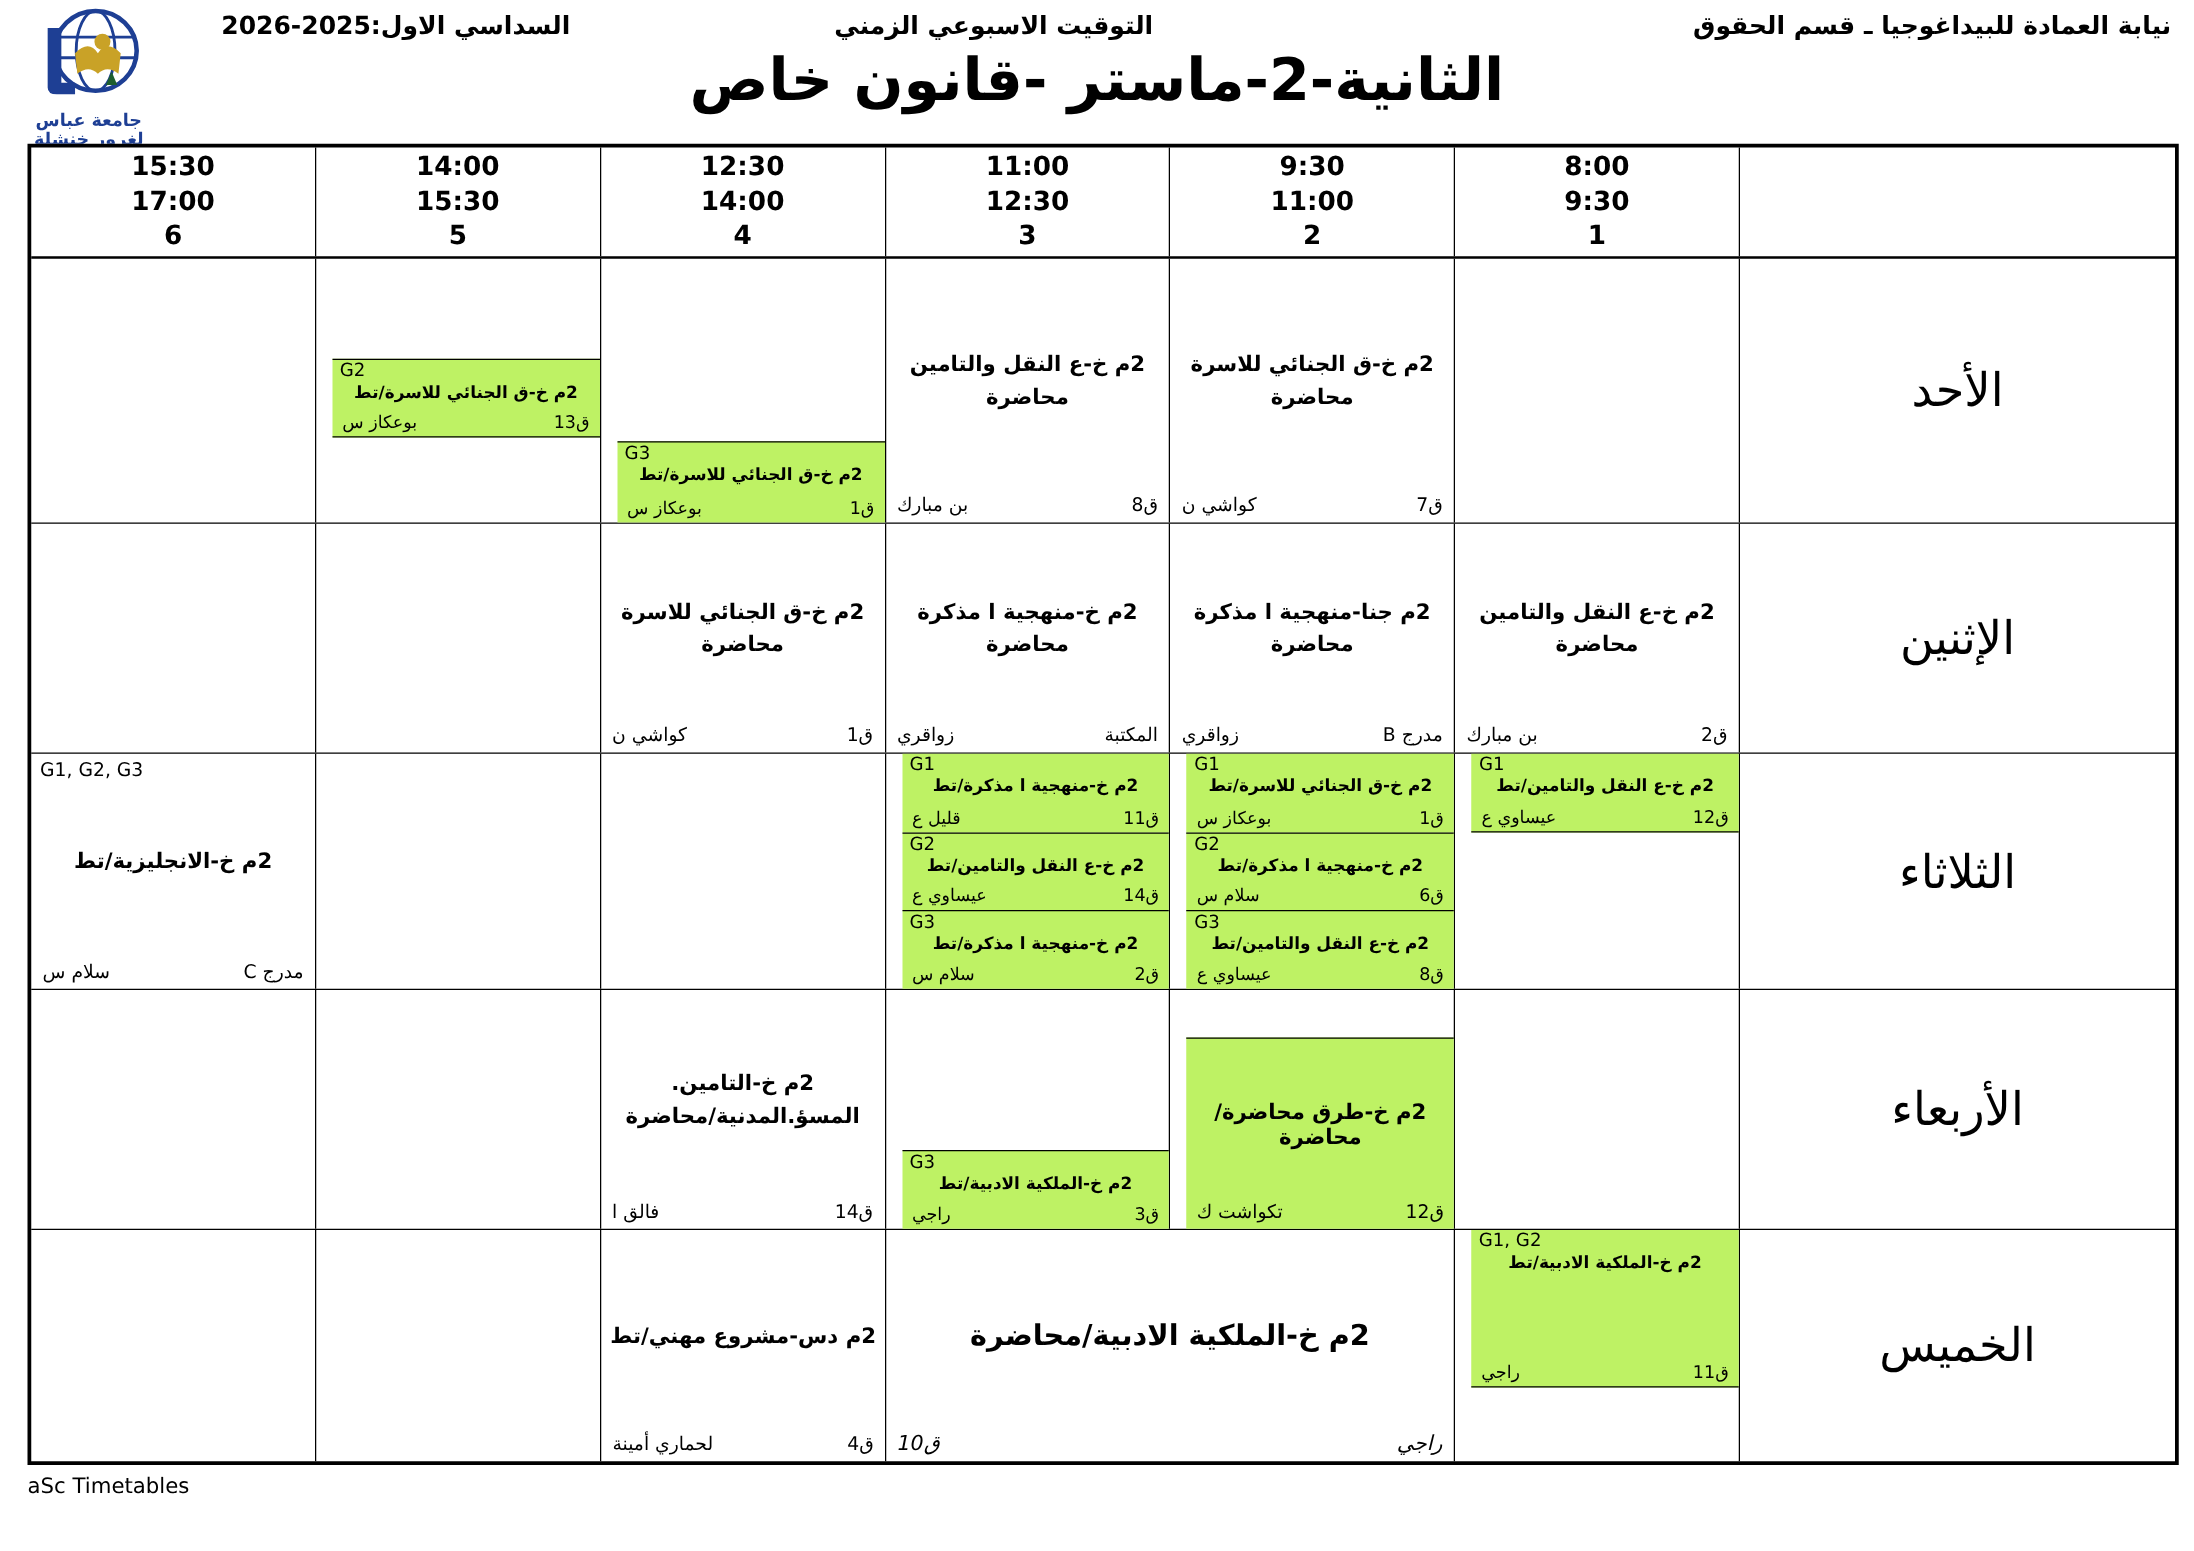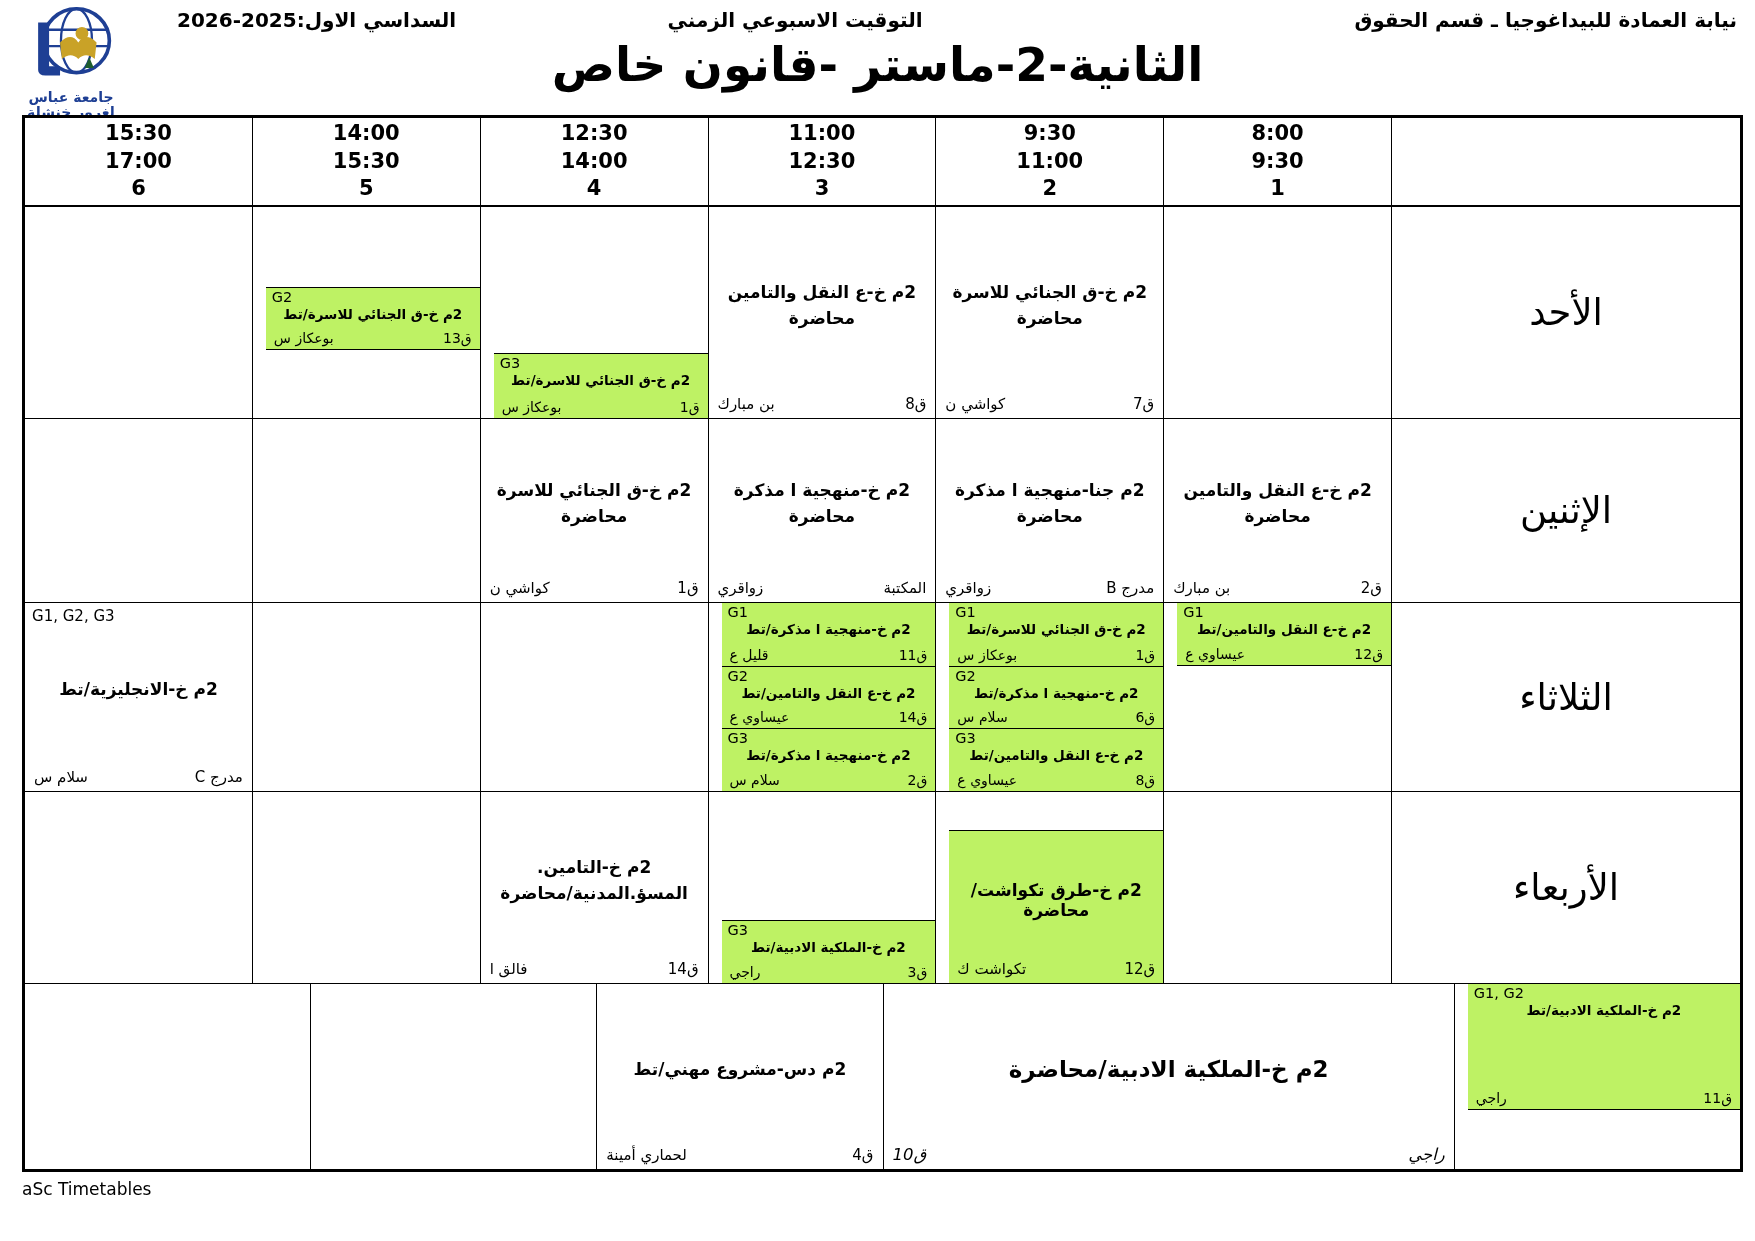--- a/index.html
+++ b/index.html
@@ -283,21 +283,21 @@
         </div>
       </div>
     </div>
     <div class="tt-row" style="height: 192px;">
       <div class="day-col">
         <div class="day-name" dir="rtl">الأربعاء</div>
       </div>
       <div class="p-col"></div>
       <div class="p-col">
         <div class="sess-sub tall" style="top: 20%; height: 80%; border-top: 1px solid rgb(0, 0, 0);">
-          <div class="ss-title" dir="rtl">2م خ-طرق تكواشت/محاضرة</div>
+          <div class="ss-title" dir="rtl">2م خ-طرق محاضرة/محاضرة</div>
           <div class="ss-bottom">
             <span dir="rtl">ق12</span>
             <span dir="rtl">تكواشت ك</span>
           </div>
         </div>
       </div>
       <div class="p-col">
         <div class="sess-sub" style="top: 67%; height: 33%; border-top: 1px solid rgb(0, 0, 0);">
           <div class="ss-group" dir="ltr">G3</div>
           <div class="ss-title" dir="rtl">2م خ-الملكية الادبية/تط</div>
@@ -314,20 +314,23 @@
           <div class="sf-bottom">
             <span dir="rtl">ق14</span>
             <span dir="rtl">فالق ا</span>
           </div>
         </div>
       </div>
       <div class="p-col"></div>
       <div class="p-col"></div>
     </div>
     <div class="tt-row" style="height: 183px; flex: 1 1 auto;">
+      <div class="day-col">
+        <div class="day-name" dir="rtl">الخميس</div>
+      </div>
       <div class="p-col">
         <div class="sess-sub" style="top: 0%; height: 68%; border-bottom: 1px solid rgb(0, 0, 0);">
           <div class="ss-group" dir="ltr">G1, G2</div>
           <div class="ss-title" dir="rtl">2م خ-الملكية الادبية/تط</div>
           <div class="ss-bottom">
             <span dir="rtl">ق11</span>
             <span dir="rtl">راجي</span>
           </div>
         </div>
       </div>

